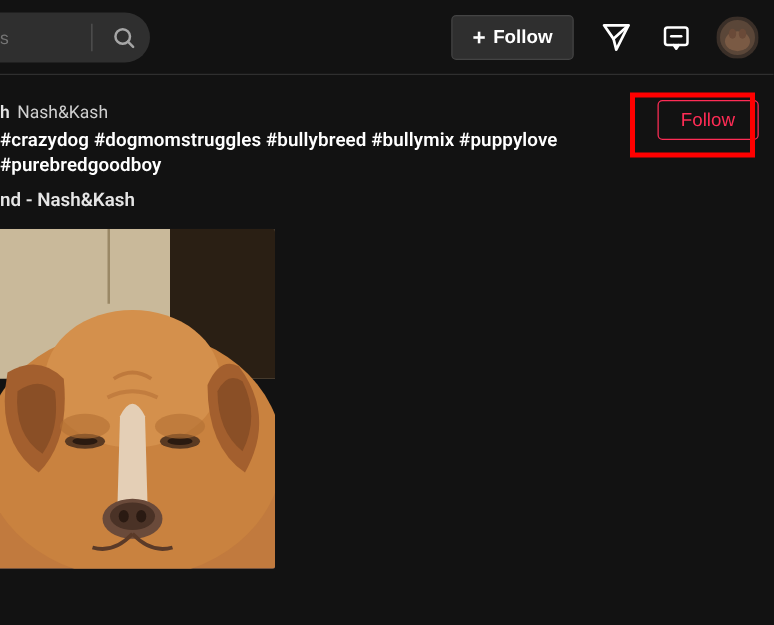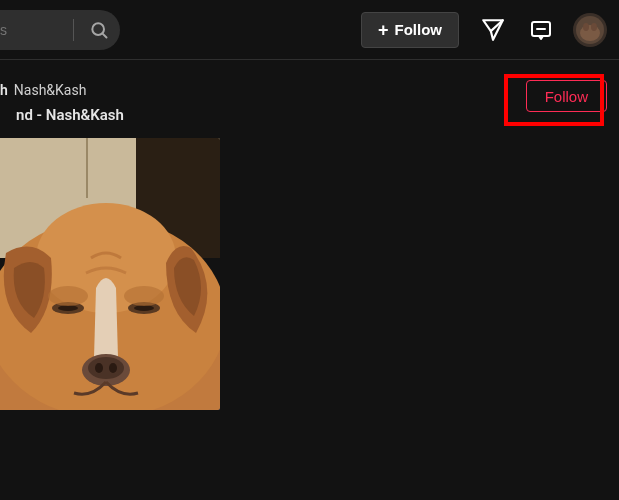--- a/index.html
+++ b/index.html
@@ -126,21 +126,20 @@
       font-weight: 600;
       line-height: 1.35;
       margin-top: 4px;
       letter-spacing: 0.1px;
     }
     .sound {
       color: #e5e5e5;
       font-size: 15px;
       font-weight: 600;
       margin-top: 8px;
-      margin-left: 16px;
     }
 
     .follow-btn {
       border: 1px solid #fe2c55;
       color: #fe2c55;
       background: transparent;
       border-radius: 4px;
       height: 32px;
       padding: 0 18px;
       font-size: 15px;
@@ -219,20 +218,21 @@
   </div>
 </div>
 
 <div class="content">
   <div class="content-row">
     <div class="meta-col">
       <div class="author-line">
         <span class="author-prefix">h</span>
         <span>Nash&amp;Kash</span>
       </div>
+      <div class="tags"> #crazydog #dogmomstruggles #bullybreed #bullymix #puppylove #purebredgoodboy</div>
       <div class="sound">nd - Nash&amp;Kash</div>
     </div>
     <button class="follow-btn">Follow</button>
   </div>
 
   <div class="video-thumb">
     <svg viewBox="0 0 224 272" preserveAspectRatio="xMidYMid slice">
 
       <rect x="0" y="0" width="224" height="120" fill="#c9b99a"></rect>
       <rect x="140" y="0" width="84" height="120" fill="#2a1f14"></rect>

